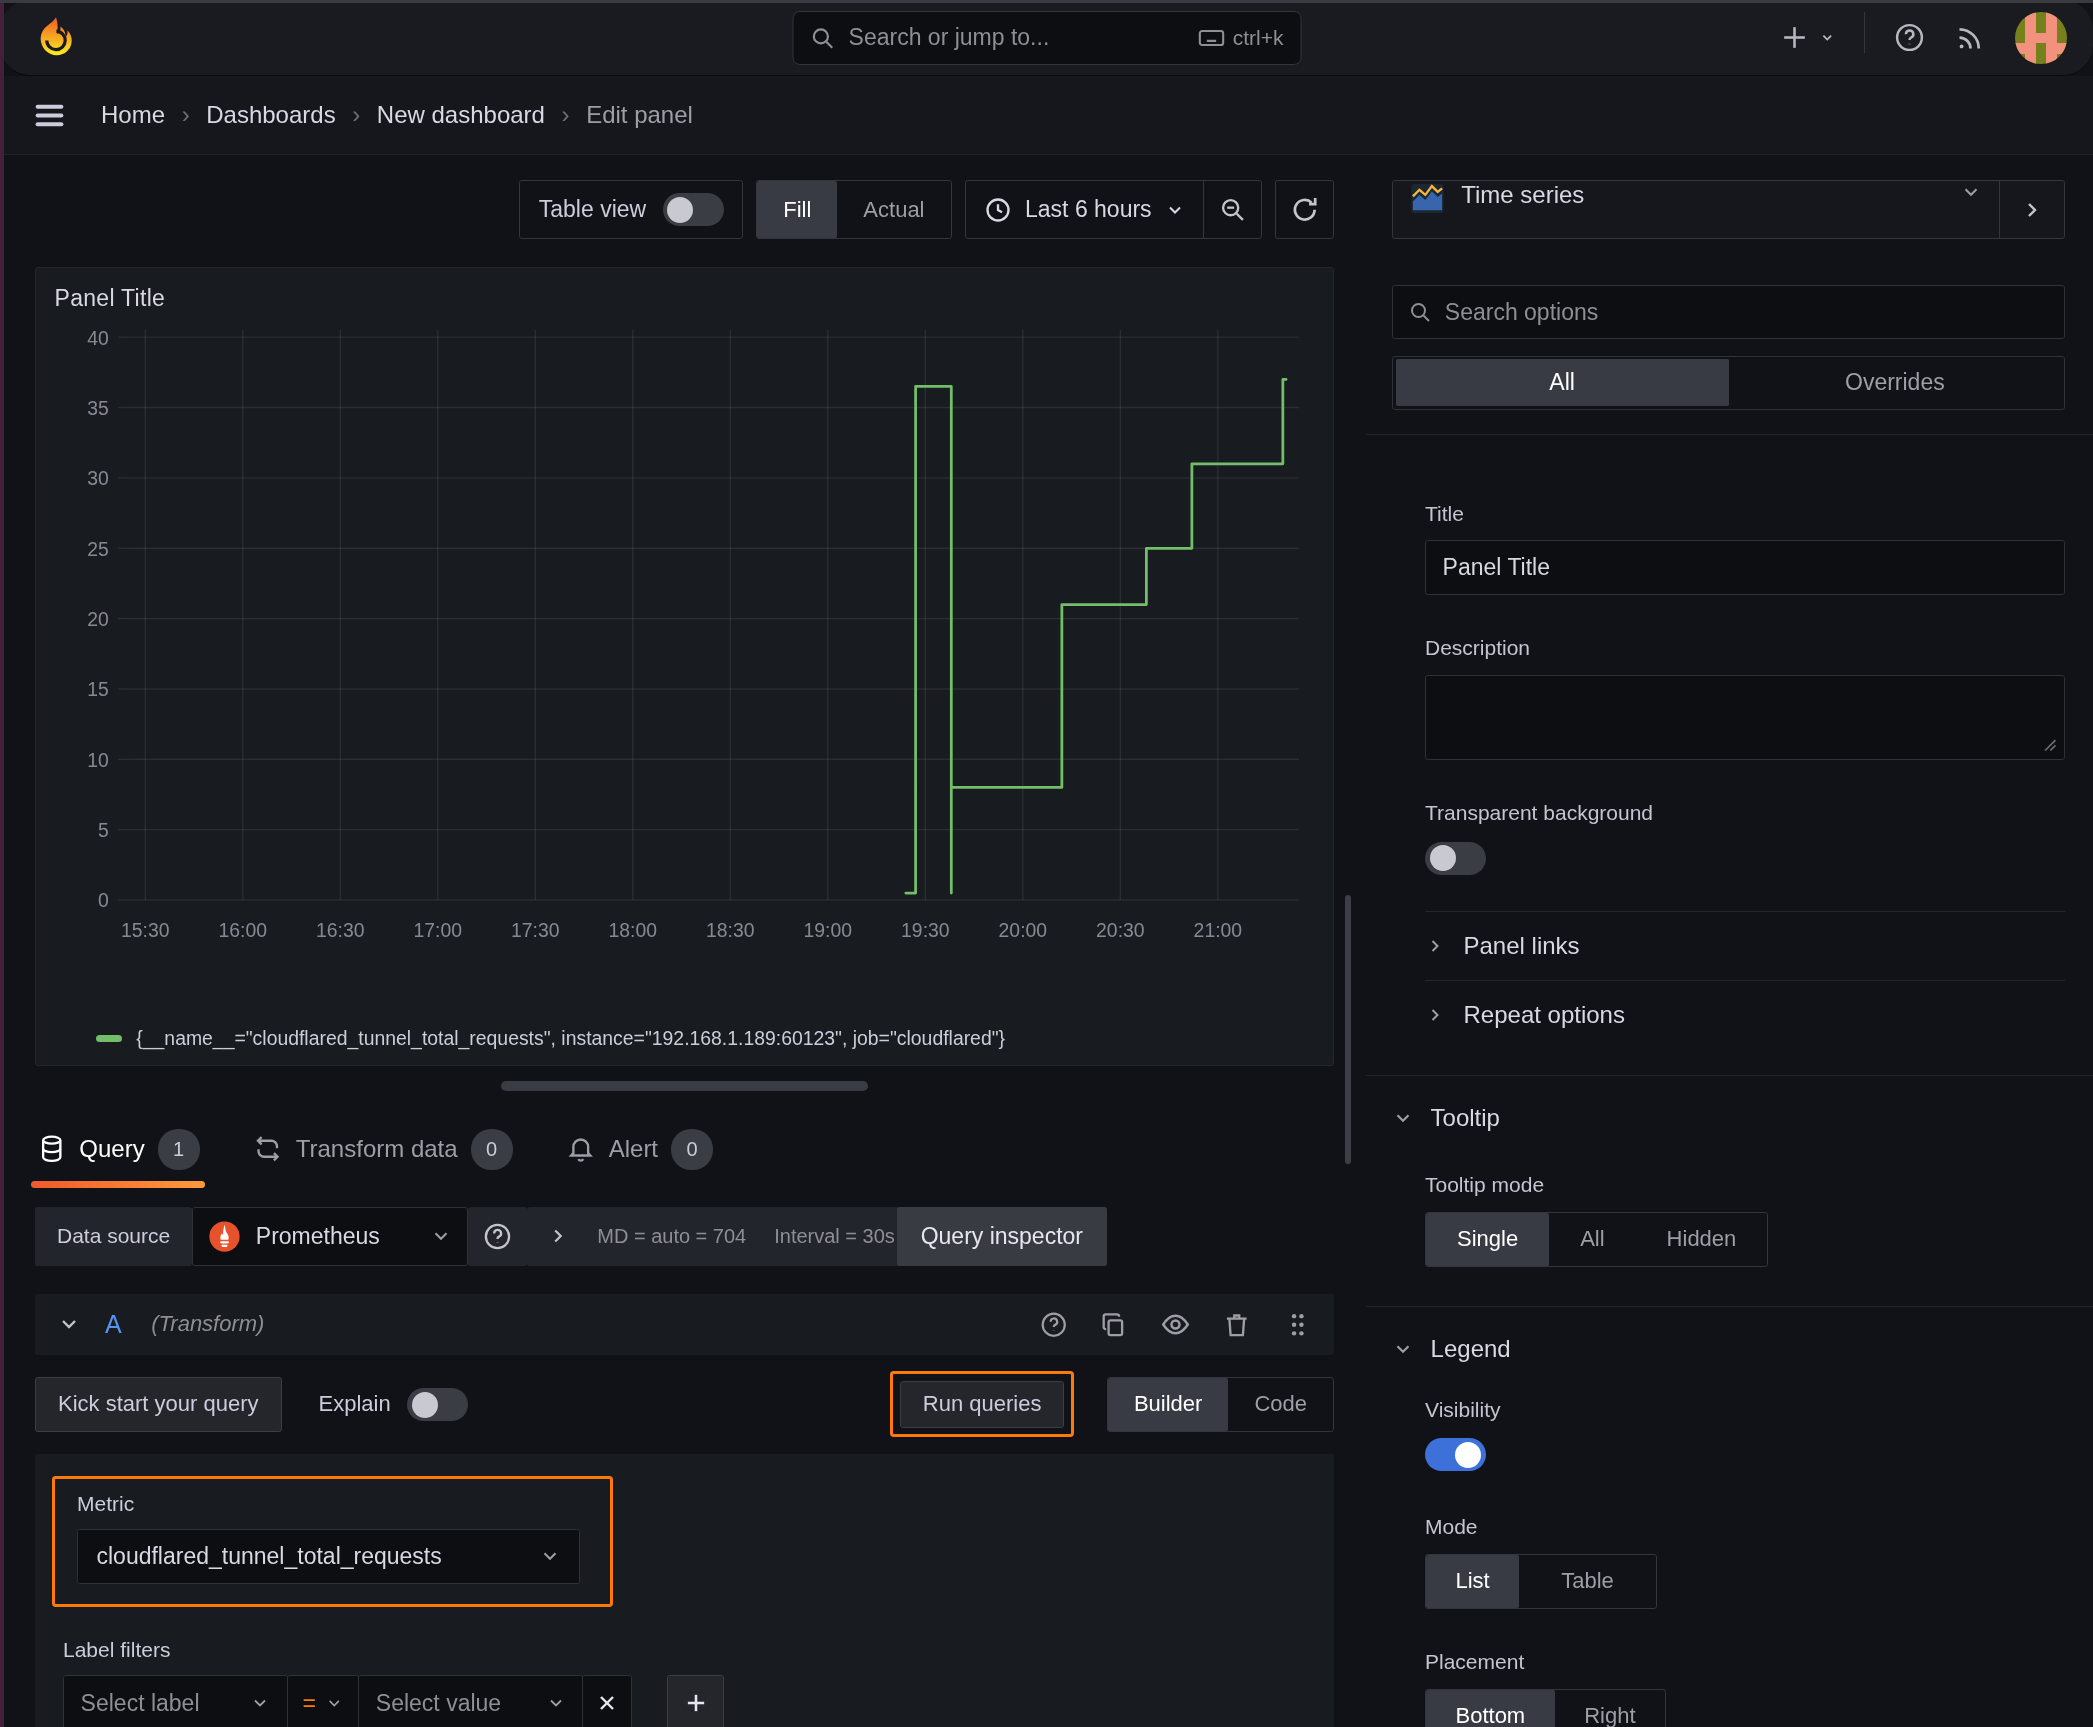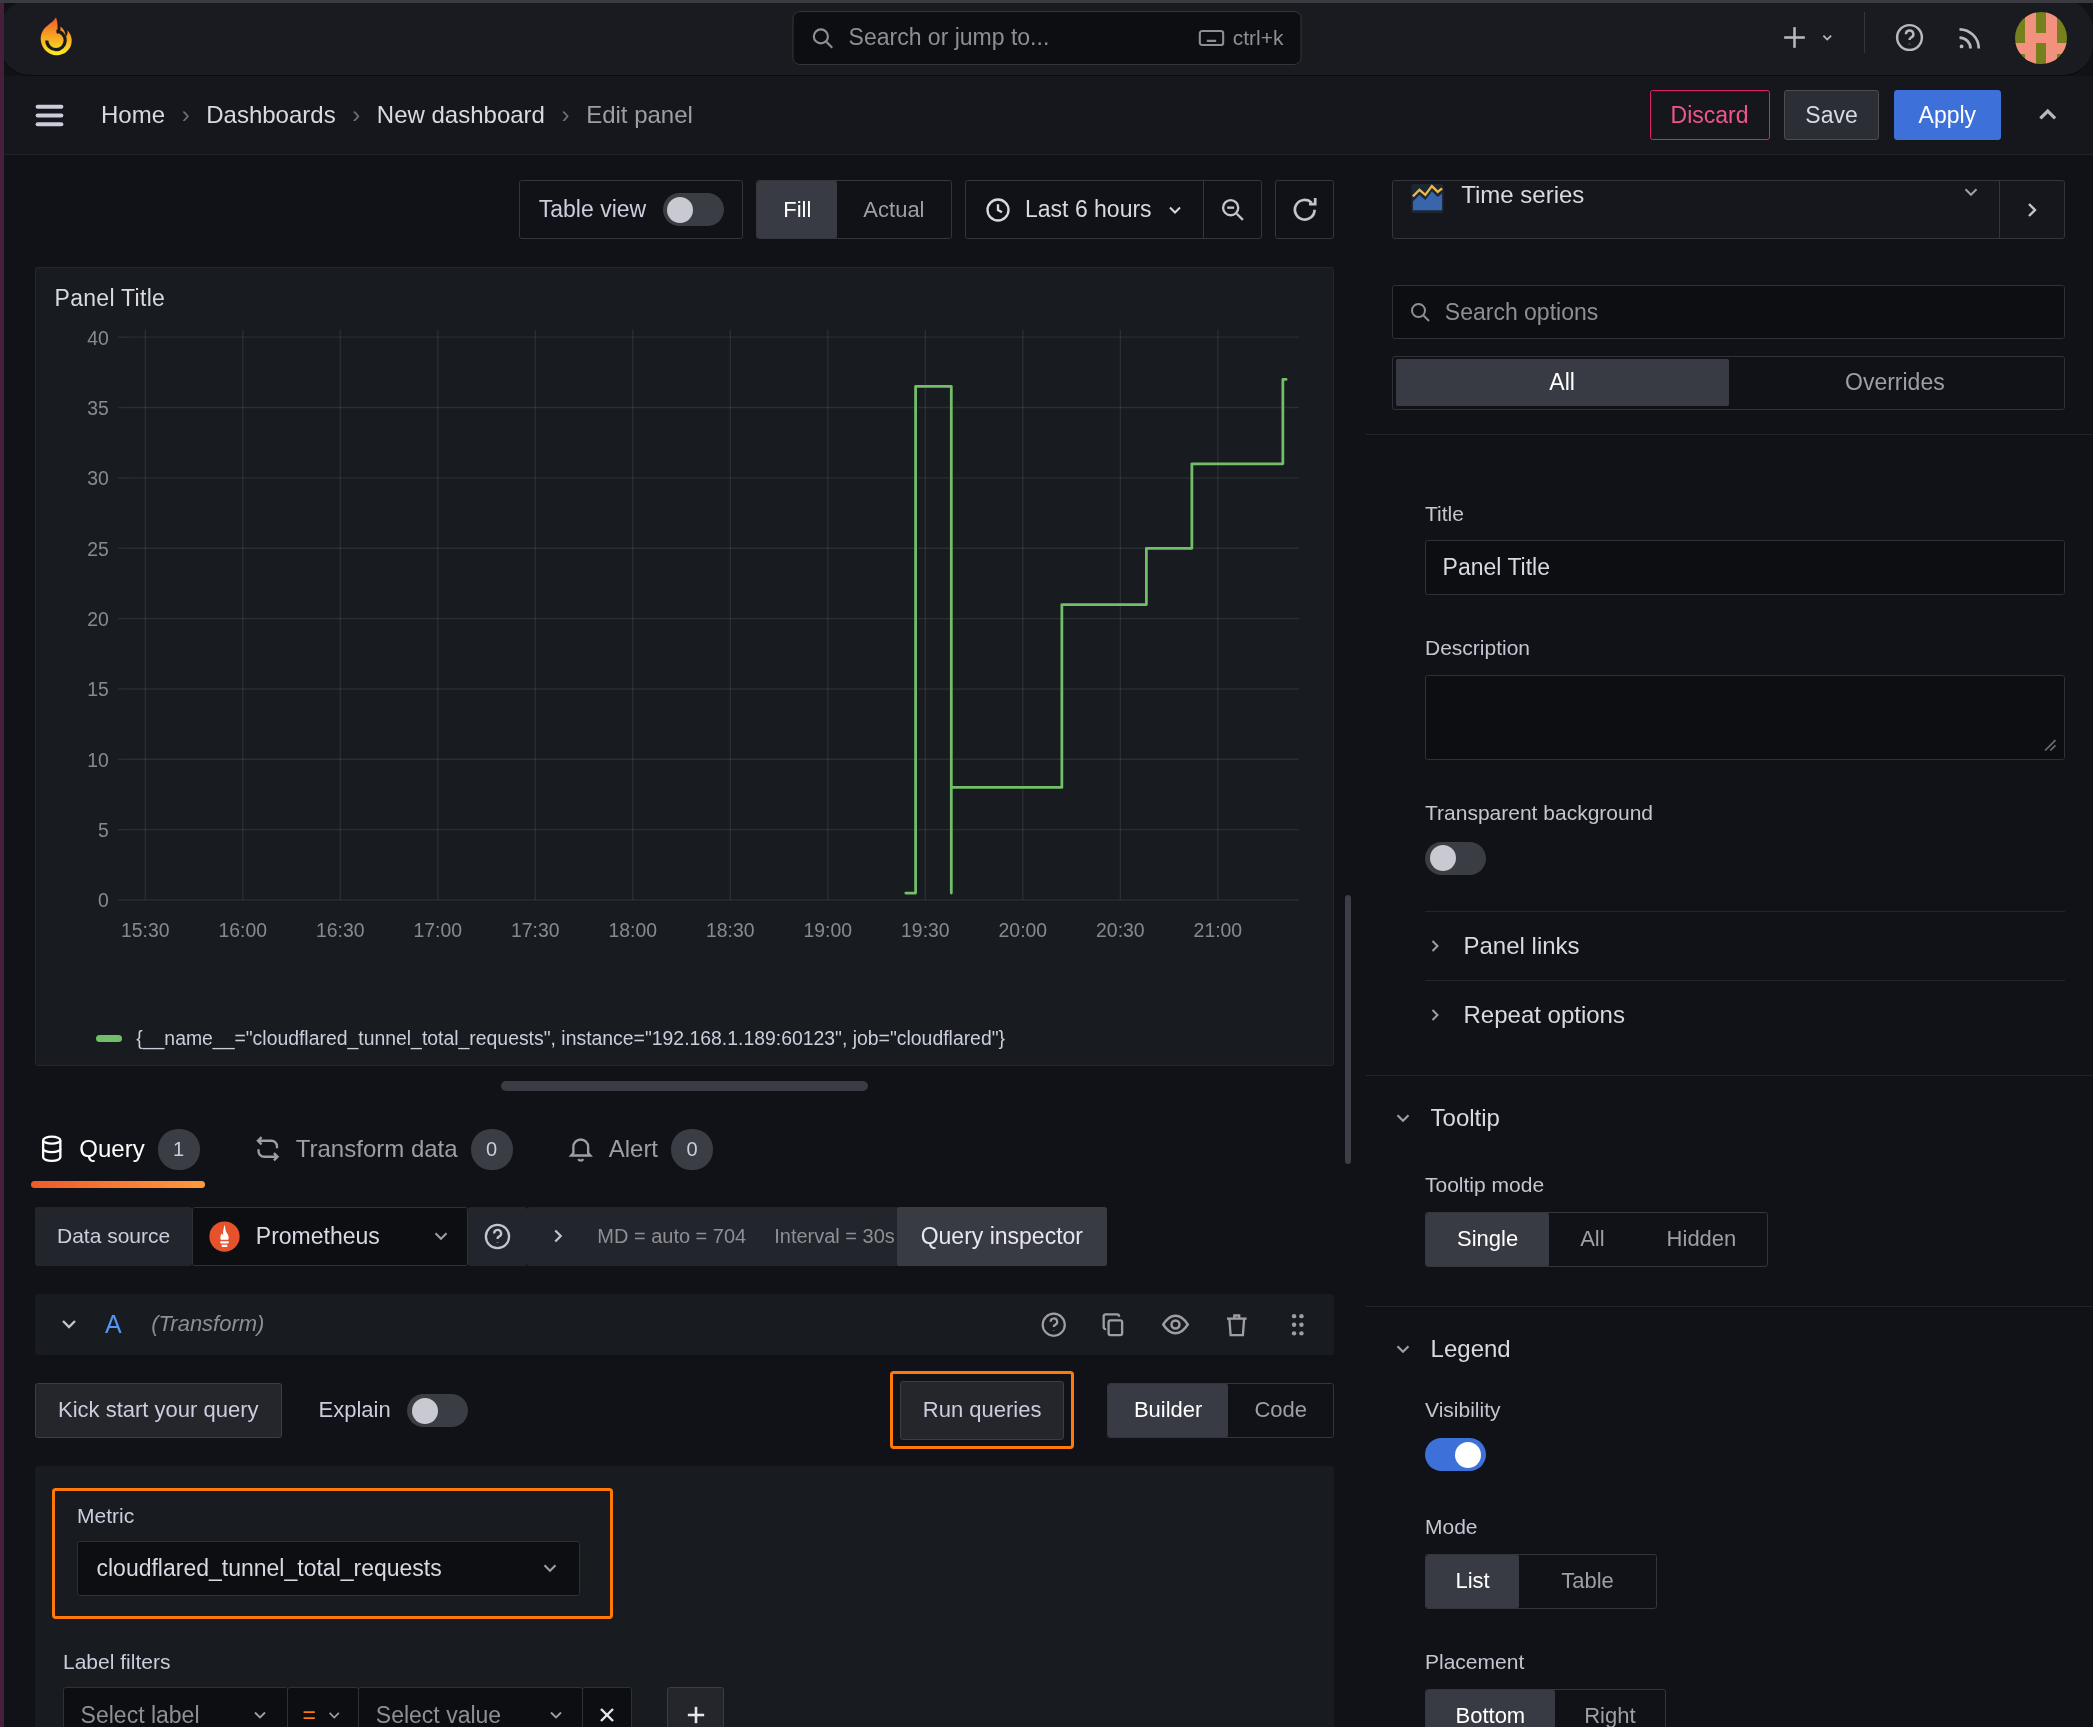--- a/index.html
+++ b/index.html
@@ -230,30 +230,20 @@
     </svg>
   </span>
   <div class="crumbs">
     <span class="crumb">Home</span>
     <span class="sep">›</span>
     <span class="crumb">Dashboards</span>
     <span class="sep">›</span>
     <span class="crumb">New dashboard</span>
     <span class="sep">›</span>
     <span class="crumb current">Edit panel</span>
-  </div>
-  <div class="nav-actions">
-    <button class="btn-discard">Discard</button>
-    <button class="btn-save">Save</button>
-    <button class="btn-apply">Apply</button>
-    <span class="icon collapse-caret">
-      <svg viewBox="0 0 24 24" width="29.5" height="29.5" fill="none" stroke="currentColor" stroke-width="2.6">
-        <polyline points="6,15 12,9 18,15"></polyline>
-      </svg>
-    </span>
   </div>
 </nav>
 
 <div class="layout">
 
   <div class="main">
     <div class="main-inner">
 
       <div class="panel-toolbar">
         <div class="tv-group">
@@ -484,21 +474,21 @@
       </div>
 
       <div class="q-toolbar">
         <button class="btn-sec" style="height:55px;padding:0 22px;">Kick start your query</button>
         <div class="explain">
           <span>Explain</span>
           <span class="toggle"></span>
         </div>
         <div style="flex:1;"></div>
         <span class="hl-ring" style="border-color: rgb(255, 120, 10);">
-          <button class="btn-sec" style="height:59px;padding:0 22px;">Run queries</button>
+          <button class="btn-sec" style="height:47px;padding:0 22px;">Run queries</button>
         </span>
         <div class="seg" style="height:55px;margin-left:33px;">
           <span class="opt sel">Builder</span>
           <span class="opt">Code</span>
         </div>
       </div>
 
       <div class="q-editor">
         <div class="metric-group" style="border-color: rgb(255, 120, 10);">
           <div class="field-label">Metric</div>

